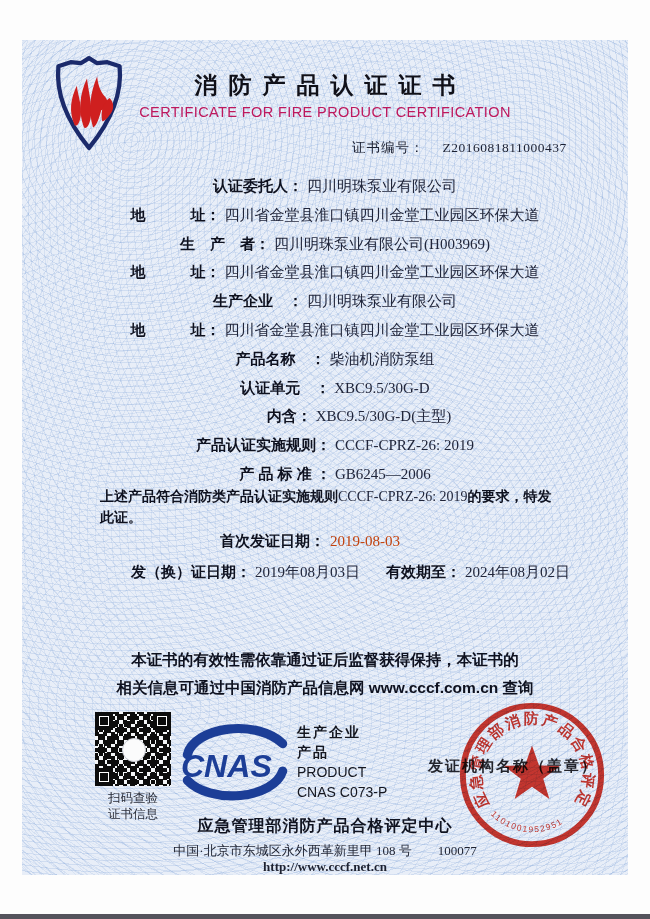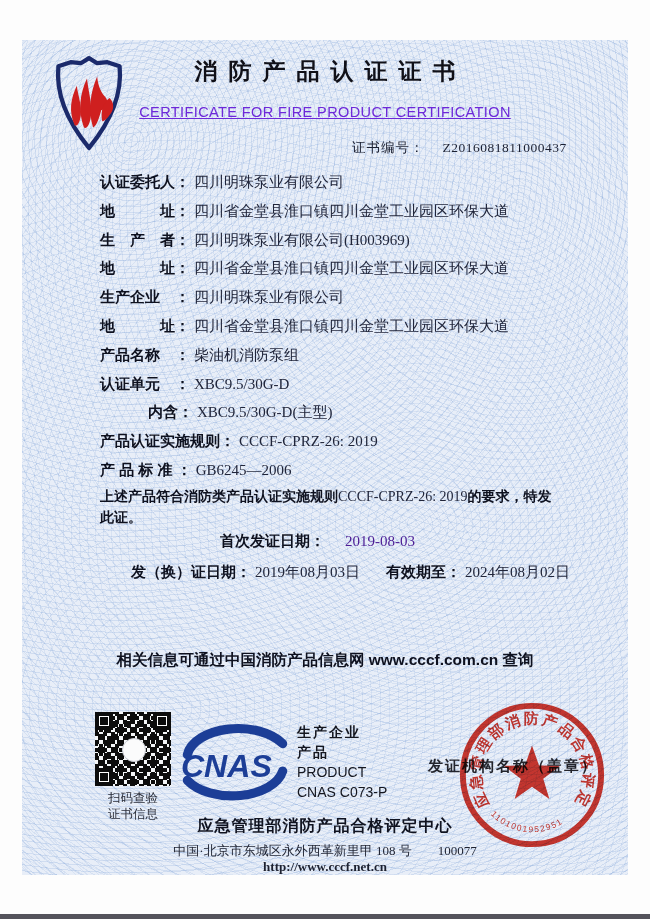--- a/index.html
+++ b/index.html
@@ -16,36 +16,36 @@
       repeating-radial-gradient(circle at 82% 20%, rgba(110,150,210,.16) 0 1px, transparent 1px 7px),
       repeating-radial-gradient(circle at 65% 58%, rgba(110,150,210,.14) 0 1px, transparent 1px 8px),
       repeating-radial-gradient(circle at 25% 80%, rgba(110,150,210,.14) 0 1px, transparent 1px 9px),
       repeating-radial-gradient(circle at 50% 35%, rgba(120,160,215,.10) 0 1px, transparent 1px 11px);
   }
   .scan-edge{position:absolute;left:0;bottom:0;width:100%;height:5px;background:#54535c;}
 
   .logo{position:absolute;left:36px;top:52px;width:106px;height:102px;}
 
   .title{
-    position:absolute;left:0;top:56px;width:650px;text-align:center;
+    position:absolute;left:0;top:70px;width:650px;text-align:center;
     font-size:23px;font-weight:bold;letter-spacing:11px;color:#101018;text-indent:11px;
   }
   .subtitle{
     position:absolute;left:0;top:104px;width:650px;text-align:center;
-    font-size:14.5px;color:#6d28d9;letter-spacing:.4px;text-decoration:underline;
+    font-size:14.5px;color:#be185d;letter-spacing:.4px;
   }
   .certno{
     position:absolute;left:352px;top:139px;font-size:13.5px;color:#1c2133;
     font-family:"Liberation Serif",serif;
   }
   .certno .lab{letter-spacing:1px;}
   .certno .num{margin-left:18px;letter-spacing:.5px;}
 
   .fields{position:absolute;left:100px;top:169px;width:470px;}
-  .frow{height:28.8px;line-height:25px;white-space:nowrap;}
+  .frow{height:28.8px;line-height:33px;white-space:nowrap;text-align:center;}
   .frow .lab{font-weight:bold;font-size:15px;color:#0e111f;}
   .frow .val{font-family:"Liberation Serif",serif;font-size:15px;color:#20253a;margin-left:4px;}
   .frow.indent{padding-left:48px;}
   .stmt{white-space:nowrap;line-height:20px;font-size:14px;color:#0e111f;}
   .stmt .b{font-weight:bold;}
   .stmt .code{font-family:"Liberation Serif",serif;color:#20253a;}
   .first-issue{margin-left:120px;height:28.8px;line-height:28.8px;white-space:nowrap;}
   .issue-row{height:29px;line-height:29px;margin-top:1px;white-space:nowrap;text-align:right;}
   .gap{display:inline-block;width:26px;}
 
@@ -121,28 +121,29 @@
   <div class="frow indent"><span class="lab">内含：</span><span class="val">XBC9.5/30G-D(主型)</span></div>
   <div class="frow"><span class="lab">产品认证实施规则：</span><span class="val">CCCF-CPRZ-26: 2019</span></div>
   <div class="frow"><span class="lab">产 品 标 准 ：</span><span class="val">GB6245—2006</span></div>
 
   <div class="stmt">
     <span class="b">上述产品符合消防类产品认证实施规则</span><span class="code">CCCF-CPRZ-26: 2019</span><span class="b">的要求，特发</span>
   </div>
   <div class="stmt b" style="font-weight:bold;">此证。</div>
 
   <div class="first-issue">
-    <span class="lab" style="font-weight:bold;font-size:15px;color:#0e111f;">首次发证日期：</span><span class="val" style="font-family:'Liberation Serif',serif;font-size:15px;color:#4c1d95;margin-left:20px;">2019-08-03</span>
+    <span class="lab" style="font-weight:bold;font-size:15px;color:#0e111f;">首次发证日期：</span><span class="val" style="font-family:'Liberation Serif',serif;font-size:15px;color:#c2410c;margin-left:5px;">2019-08-03</span>
   </div>
   <div class="issue-row">
     <span class="lab" style="font-weight:bold;font-size:15px;color:#0e111f;">发（换）证日期：</span><span class="val" style="font-family:'Liberation Serif',serif;font-size:15px;color:#20253a;margin-left:4px;">2019年08月03日</span><span class="gap"></span><span class="lab" style="font-weight:bold;font-size:15px;color:#0e111f;">有效期至：</span><span class="val" style="font-family:'Liberation Serif',serif;font-size:15px;color:#20253a;margin-left:4px;">2024年08月02日</span>
   </div>
 </div>
 
 <div class="notice">
+  <div>本证书的有效性需依靠通过证后监督获得保持，本证书的</div>
   <div>相关信息可通过中国消防产品信息网 www.cccf.com.cn 查询</div>
 </div>
 
 <div class="qr">
   <div class="finder f-tl">
       <i></i>
     </div>
   <div class="finder f-tr">
       <i></i>
     </div>

